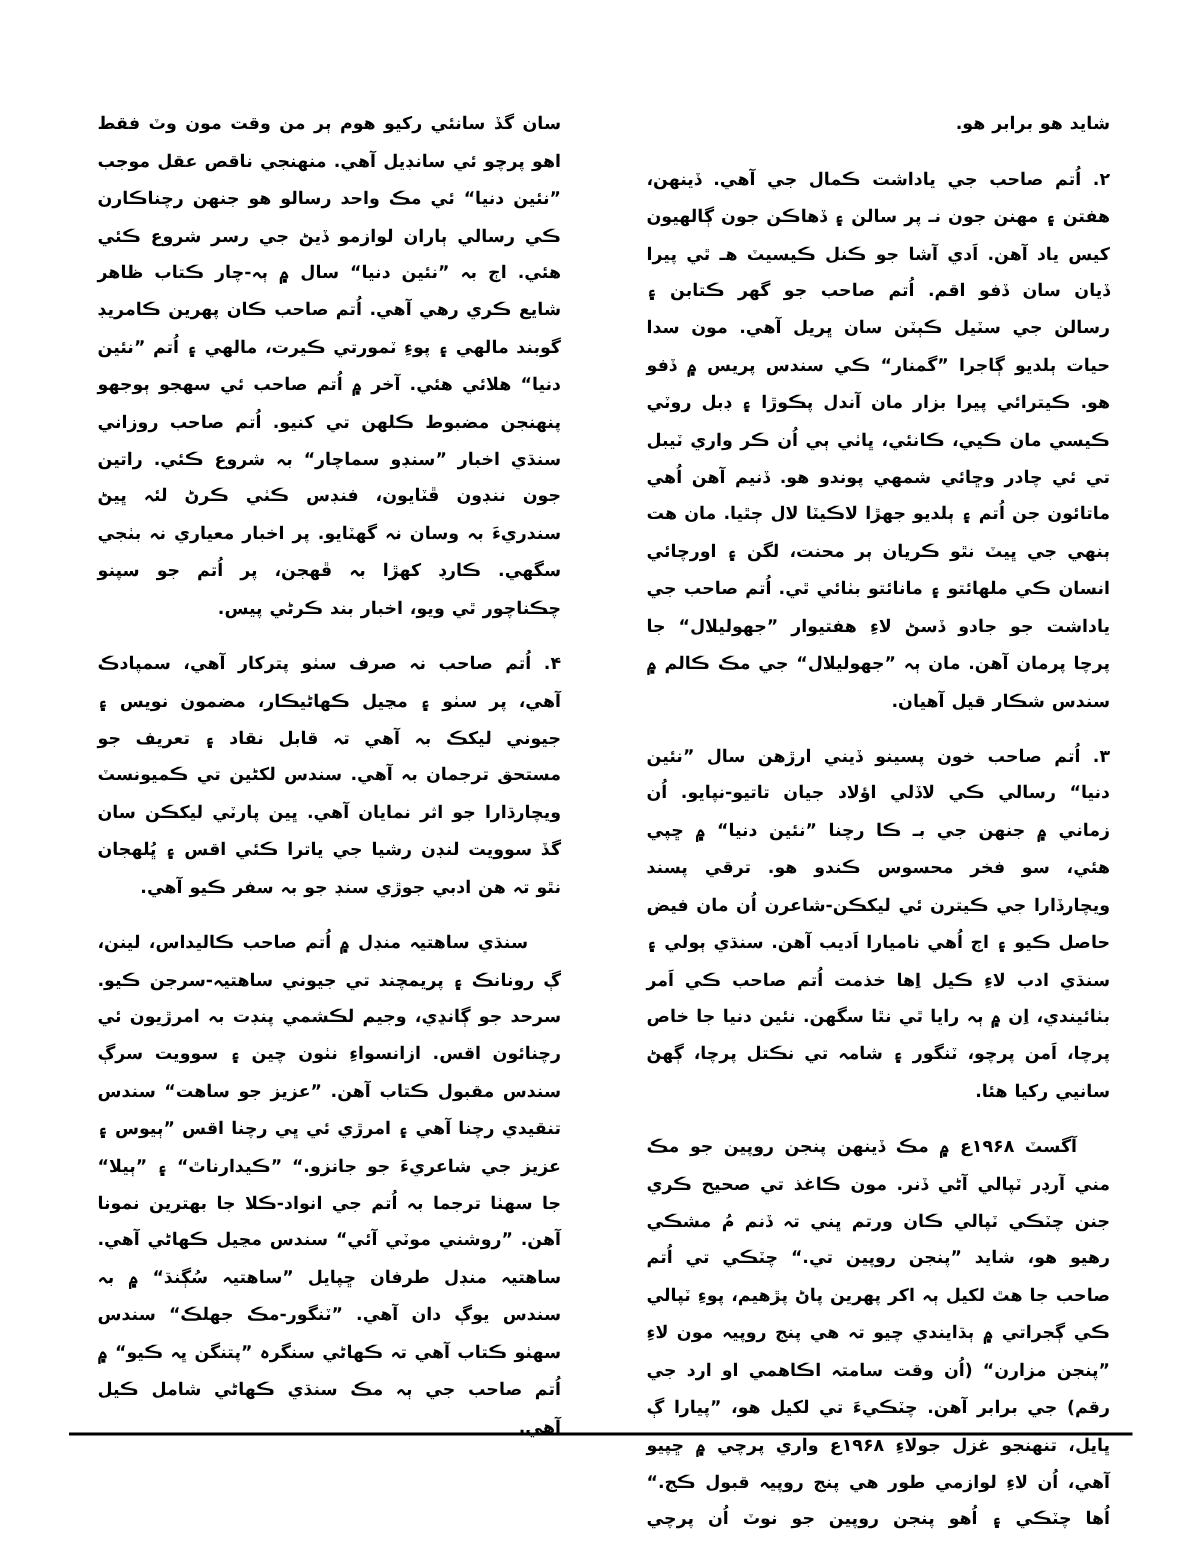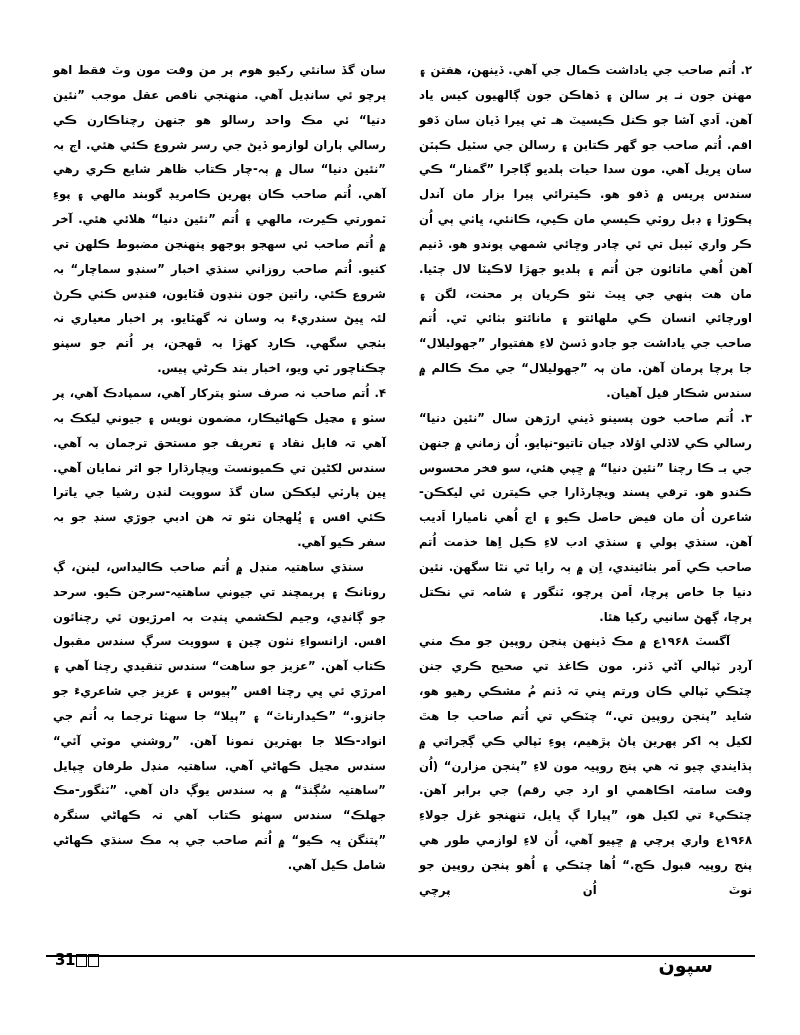--- a/index.html
+++ b/index.html
@@ -38,21 +38,21 @@
     text-align: justify;
     text-align-last: right;
     color: #000000;
     font-size: 11.6px;
     line-height: 24.85px;
     font-weight: 700;
     letter-spacing: 0.1px;
     word-spacing: 0.6px;
   }
   .col p {
-    margin: 0;
+    margin: 12px;
     padding: 0;
     text-indent: 0;
   }
   .col p.indent {
     text-indent: 22px;
   }
   .col p.last-line-justify {
     text-align-last: justify;
   }
 
@@ -109,33 +109,30 @@
   
 </style>
 </head>
 <body>
 
 <div id="page">
 
   <div class="columns">
 
     <div class="col">
+      <p>شايد هو برابر هو.</p>
       <p>۲. اُتم صاحب جي ياداشت ڪمال جي آهي. ڏينهن، هفتن ۽ مهنن جون نـ پر سالن ۽ ڏهاڪن جون ڳالهيون کيس ياد آهن. اَدي آشا جو ڪنل ڪيسيٽ هـ ٿي پيرا ڏيان سان ڏفو اقم. اُتم صاحب جو گهر ڪتابن ۽ رسالن جي سٽيل ڪٻٽن سان ڀريل آهي. مون سدا حيات ٻلديو ڳاجرا ”گمنار“ ڪي سندس پريس ۾ ڏفو هو. ڪيترائي پيرا بزار مان آندل پڪوڙا ۽ ڊبل روٽي ڪيسي مان ڪيي، ڪانئي، ڀاٺي ٻي اُن ڪر واري ٽيبل تي ئي چادر وڇائي شمهي پوندو هو. ڏنيم آهن اُهي ماتائون جن اُتم ۽ ٻلديو جهڙا لاڪيٽا لال ڄٿيا. مان هت ٻنهي جي ڀيٽ نٿو ڪريان ٻر محنت، لگن ۽ اورچائي انسان ڪي ملهائتو ۽ مانائتو بٺائي ٿي. اُتم صاحب جي ياداشت جو جادو ڏسڻ لاءِ هفتيوار ”جهوليلال“ جا پرچا پرمان آهن. مان ٻہ ”جهوليلال“ جي مڪ ڪالم ۾ سندس شڪار قيل آهيان.</p>
       <p>۳. اُتم صاحب خون پسينو ڏيني ارڙهن سال ”نئين دنيا“ رسالي ڪي لاڏلي اؤلاد جيان تاتيو-نپايو. اُن زماني ۾ جنهن جي بـ ڪا رچنا ”نئين دنيا“ ۾ ڇپي هئي، سو فخر محسوس ڪندو هو. ترقي پسند ويچارڏارا جي ڪيترن ئي ليکڪن-شاعرن اُن مان فيض حاصل ڪيو ۽ اڄ اُهي ناميارا اَديب آهن. سنڌي ٻولي ۽ سنڌي ادب لاءِ ڪيل اِها خذمت اُتم صاحب ڪي اَمر بٺائيندي، اِن ۾ ٻہ رايا ٿي نٿا سگهن. نئين دنيا جا خاص پرچا، اَمن پرچو، ٽنگور ۽ شامہ تي نڪتل پرچا، ڳهڻ سانيي رکيا هئا.</p>
       <p class="indent last-line-justify">آگسٽ ۱۹۶۸ع ۾ مڪ ڏينهن پنجن روپين جو مڪ مني آرڊر ٽپالي آڻي ڏنر. مون ڪاغذ تي صحيح ڪري جنن چٽڪي ٽپالي ڪان ورتم ڀني تہ ڏنم مُ مشڪي رهيو هو، شايد ”پنجن روپين تي.“ چٽڪي تي اُتم صاحب جا هٿ لکيل ٻہ اکر پهرين پاڻ پڙهيم، پوءِ ٽپالي ڪي ڳجراتي ۾ ٻڌايندي چيو تہ هي پنج روپيہ مون لاءِ ”پنجن مزارن“ (اُن وقت سامتہ اڪاهمي او ارد جي رقم) جي برابر آهن. چٽڪيءَ تي لکيل هو، ”پيارا ڳ ڀايل، تنهنجو غزل جولاءِ ۱۹۶۸ع واري پرچي ۾ ڇپيو آهي، اُن لاءِ لوازمي طور هي پنج روپيہ قبول ڪج.“ اُها چٽڪي ۽ اُهو پنجن روپين جو نوٽ اُن پرچي</p>
     </div>
 
     <div class="col">
       <p>سان گڏ سانئي رکيو هوم ٻر من وقت مون وٽ فقط اهو پرچو ئي سانڊيل آهي. منهنجي ناقص عقل موجب ”نئين دنيا“ ئي مڪ واحد رسالو هو جنهن رچناڪارن ڪي رسالي ٻاران لوازمو ڏيڻ جي رسر شروع ڪئي هئي. اڄ بہ ”نئين دنيا“ سال ۾ ٻہ-چار ڪتاب ظاهر شايع ڪري رهي آهي. اُتم صاحب ڪان پهرين ڪامريڊ گوبند مالهي ۽ پوءِ ٽمورتي ڪيرت، مالهي ۽ اُتم ”نئين دنيا“ هلائي هئي. آخر ۾ اُتم صاحب ئي سهجو ٻوجهو پنهنجن مضبوط ڪلهن تي کنيو. اُتم صاحب روزاني سنڌي اخبار ”سنڊو سماچار“ بہ شروع ڪئي. راتين جون ننڊون ڦٽايون، فنڊس ڪٺي ڪرڻ لئہ ڀيڻ سندريءَ بہ وسان نہ گهٽايو. پر اخبار معياري نہ بٺجي سگهي. ڪارڊ کهڙا بہ ڦهجن، پر اُتم جو سپنو چڪناچور ٿي ويو، اخبار بند ڪرڻي پيس.</p>
       <p>۴. اُتم صاحب نہ صرف سٺو پتركار آهي، سمپادڪ آهي، پر سٺو ۽ مڃيل ڪهاڻيڪار، مضمون نويس ۽ جيوني ليکڪ بہ آهي تہ قابل نقاد ۽ تعريف جو مستحق ترجمان بہ آهي. سندس لکڻين تي ڪميونسٽ ويچارڌارا جو اثر نمايان آهي. ڀين پارٽي ليکڪن سان گڏ سوويت لنڊن رشيا جي ياترا ڪئي اقس ۽ ڀُلهجان نٿو تہ هن ادبي جوڙي سنڊ جو بہ سفر ڪيو آهي.</p>
       <p class="indent">سنڌي ساهتيہ منڊل ۾ اُتم صاحب ڪاليداس، لينن، ڳ رونانڪ ۽ پريمچند تي جيوني ساهتيہ-سرجن ڪيو. سرحد جو ڳانڍي، وجيم لڪشمي پنڊت بہ امرڙيون ئي رچنائون اقس. ازانسواءِ نٺون چين ۽ سوويت سرڳ سندس مقبول ڪتاب آهن. ”عزيز جو ساهت“ سندس تنقيدي رچنا آهي ۽ امرڙي ئي ڀي رچنا اقس ”ٻيوس ۽ عزيز جي شاعريءَ جو جانزو.“ ”ڪيدارناٿ“ ۽ ”ٻيلا“ جا سهٺا ترجما بہ اُتم جي انواد-ڪلا جا بهترين نمونا آهن. ”روشني موٽي آئي“ سندس مڃيل ڪهاڻي آهي. ساهتيہ منڊل طرفان ڇپايل ”ساهتيہ سُڳنڌ“ ۾ بہ سندس يوڳ دان آهي. ”ٽنگور-مڪ جهلڪ“ سندس سهٺو ڪتاب آهي تہ ڪهاڻي سنگرہ ”پتنگن ڀہ ڪيو“ ۾ اُتم صاحب جي ٻہ مڪ سنڌي ڪهاڻي شامل ڪيل آهي.</p>
     </div>
 
   </div>
 
   <div class="footer-rule"></div>
 
-  <div class="footer">
-    <div class="folio"><span>31</span><span class="tofu"></span><span class="tofu"></span></div>
-    <div class="footer-title">سپون</div>
-  </div>
 
 </div>
 
 </body></html>

